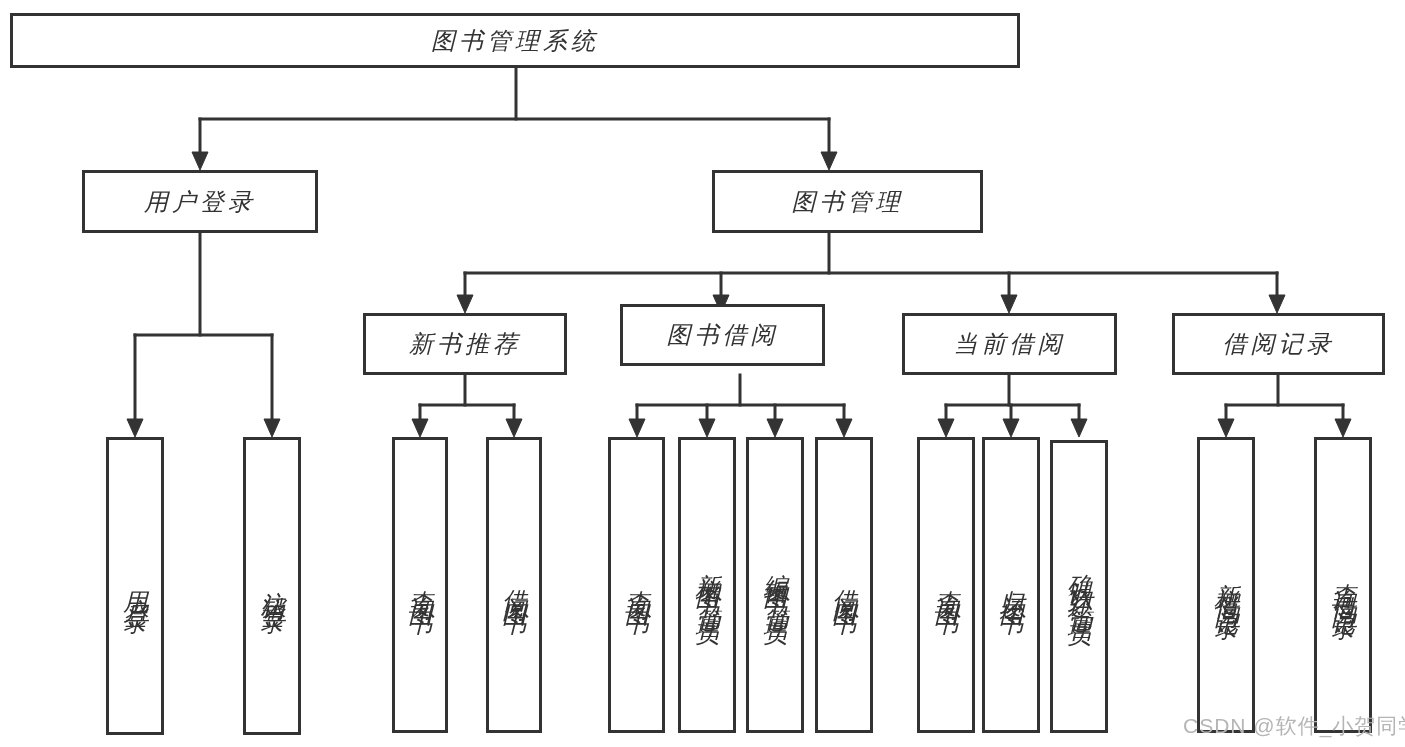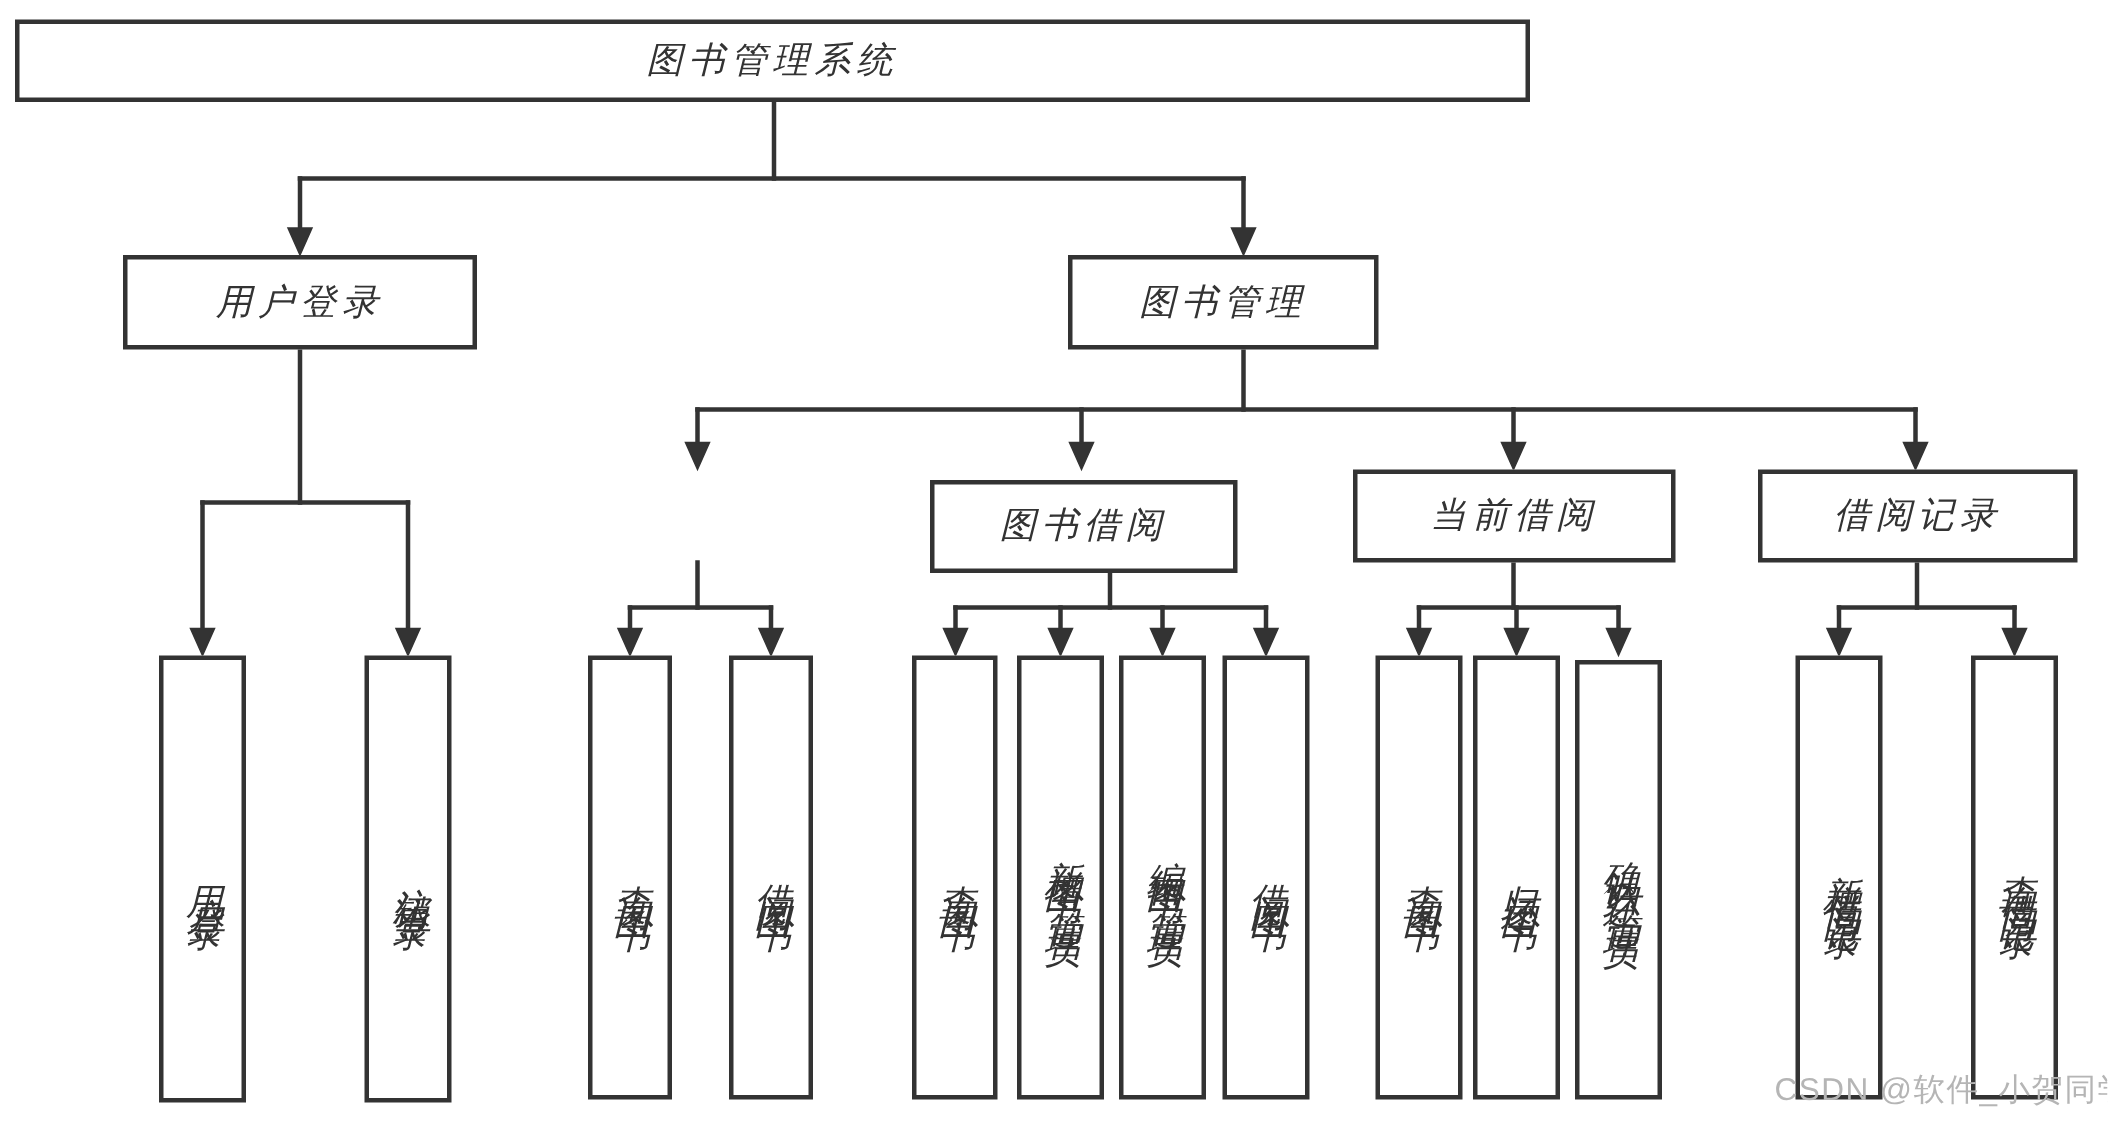--- a/index.html
+++ b/index.html
@@ -129,25 +129,28 @@
     </g>
   </svg>
 
   <div class="node h-label" style="left:10px; top:13px; width:1010px; height:55px;">
     <span>图书管理系统</span>
   </div>
 
   <div class="node h-label" style="left:82px; top:170px; width:236px; height:63px;">
     <span>用户登录</span>
   </div>
-  <div class="node h-label" style="left:712px; top:170px; width:207px; height:63px;">
+  <div class="node h-label" style="left:712px; top:170px; width:271px; height:63px;">
     <span>图书管理</span>
   </div>
 
-  <div class="node h-label" style="left:620px; top:320px; width:205px; height:62px;">
+  <div class="node h-label" style="left:363px; top:313px; width:204px; height:62px;">
+    <span>新书推荐</span>
+  </div>
+  <div class="node h-label" style="left:620px; top:304px; width:205px; height:62px;">
     <span>图书借阅</span>
   </div>
   <div class="node h-label" style="left:902px; top:313px; width:215px; height:62px;">
     <span>当前借阅</span>
   </div>
   <div class="node h-label" style="left:1172px; top:313px; width:213px; height:62px;">
     <span>借阅记录</span>
   </div>
 
   <div class="node leaf" style="left:106px; top:437px; width:58px; height:298px;">

